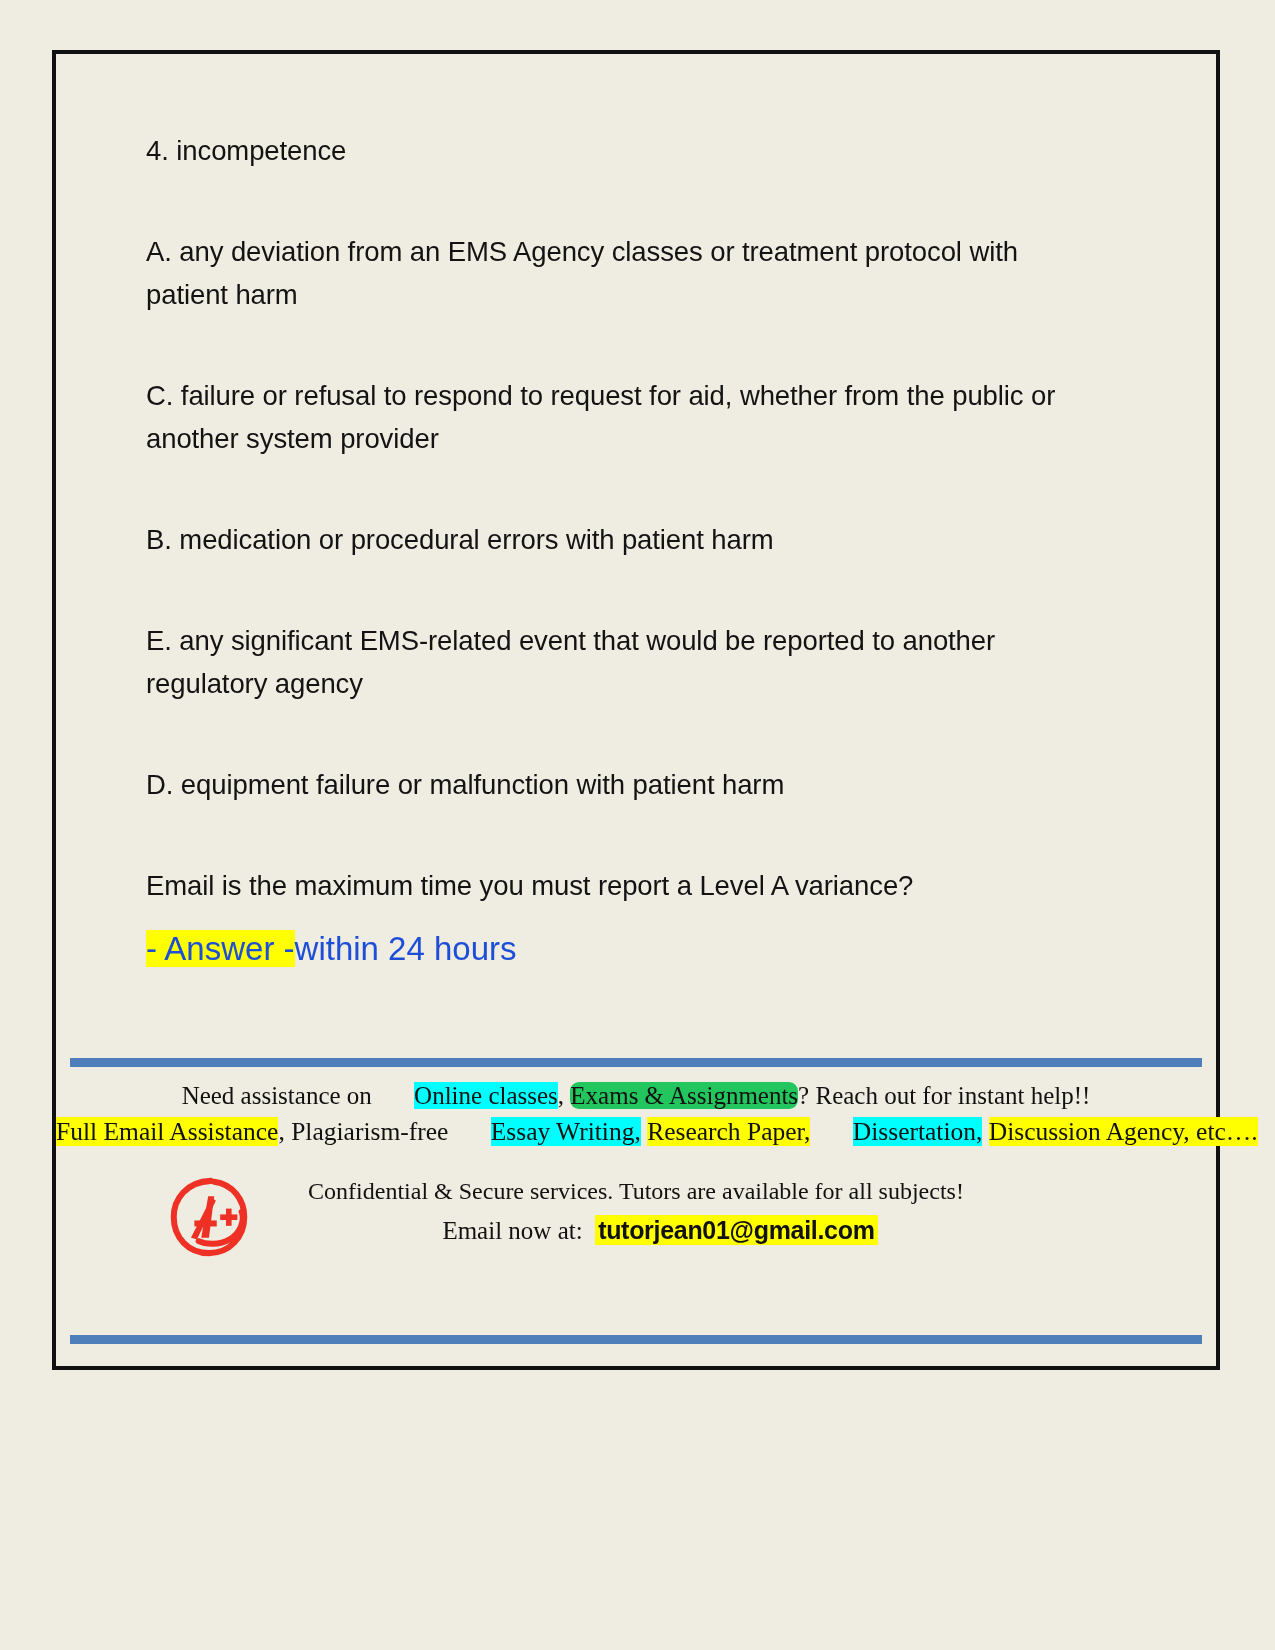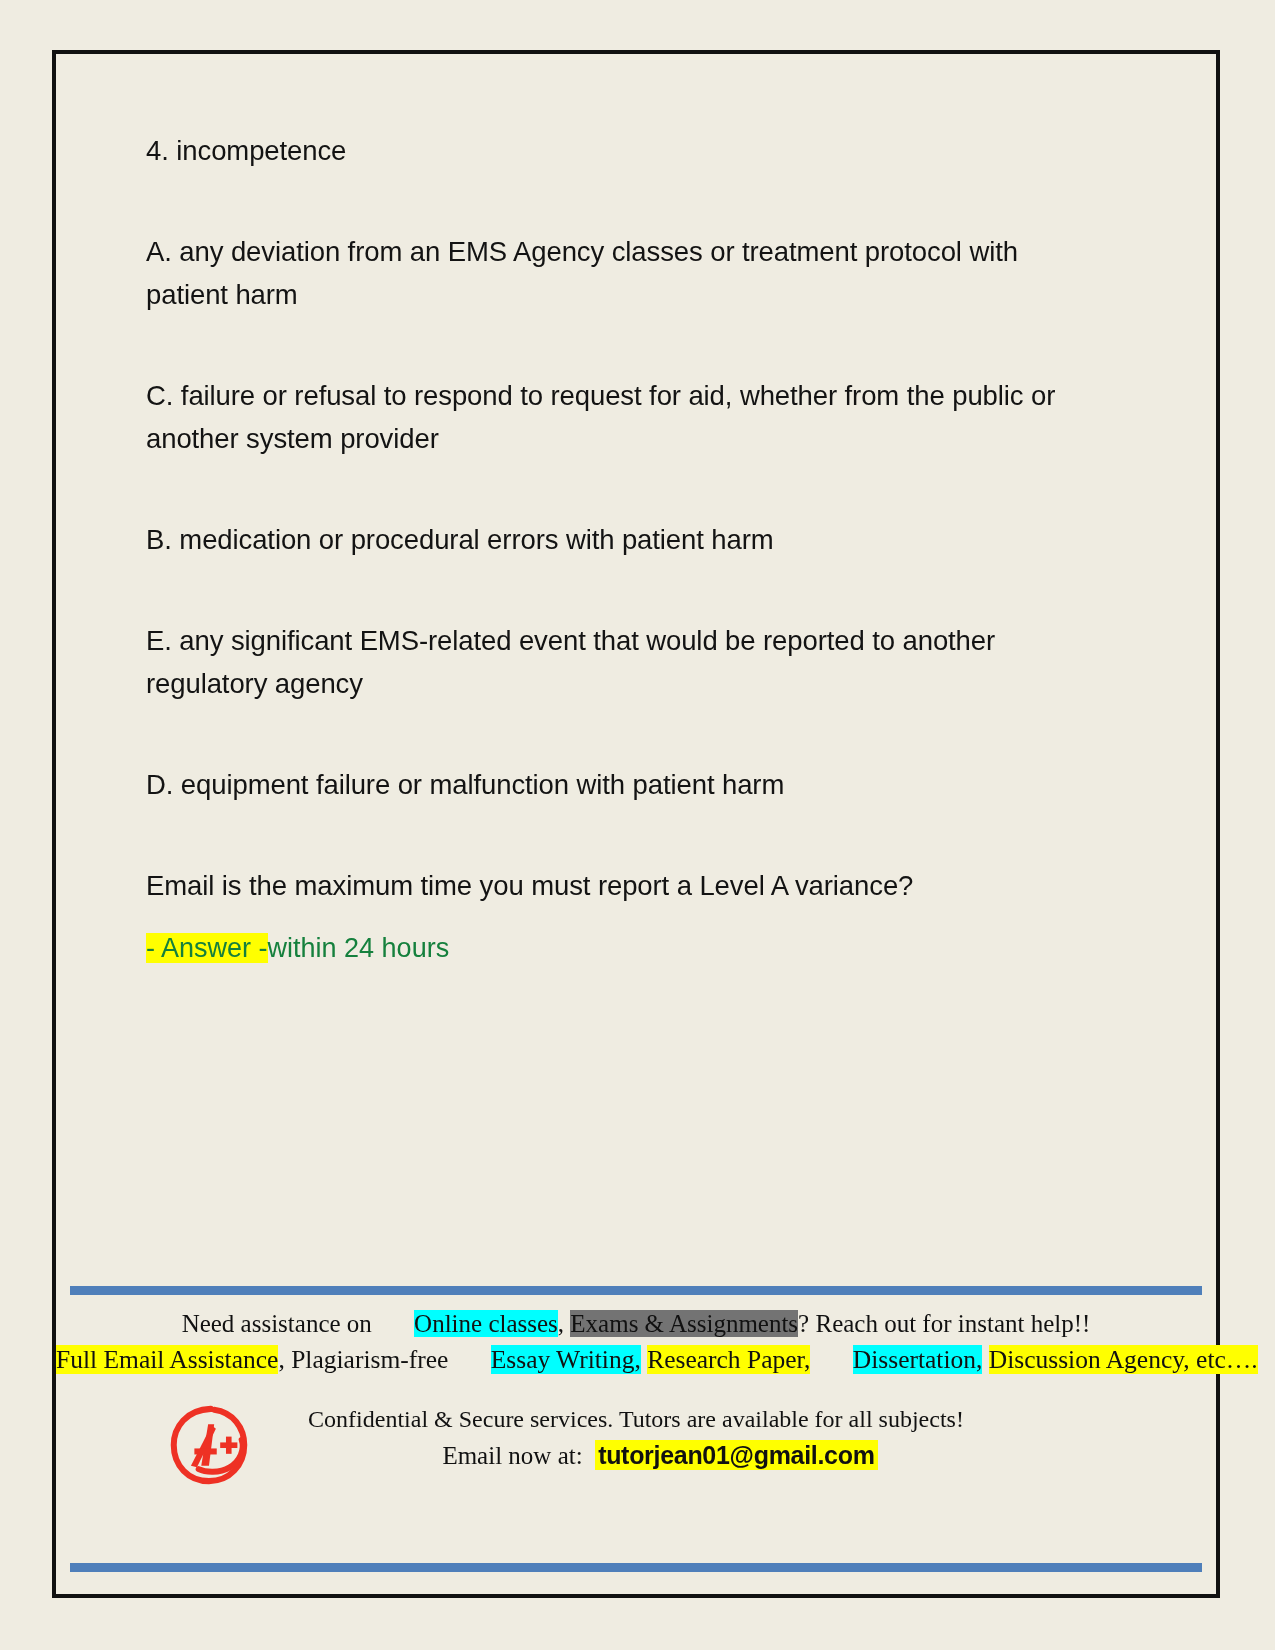--- a/index.html
+++ b/index.html
@@ -13,21 +13,21 @@
     background: #efece1;
     font-family: "Liberation Sans", sans-serif;
     overflow: hidden;
   }
 
   #page {
     position: absolute;
     left: 52px;
     top: 50px;
     width: 1168px;
-    height: 1548px;
+    height: 1320px;
     border: 4px solid #111111;
     background: #efece1;
     box-sizing: border-box;
     padding-left: 30px;
   }
 
   .content {
     position: absolute;
     left: 90px;
     top: 75px;
@@ -39,28 +39,28 @@
     font-size: 27.5px;
     line-height: 43px;
     color: #131313;
     letter-spacing: -0.1px;
     margin: 0 0 58px 0;
   }
   .para.tight { margin-bottom: 0; }
 
   .answer-line {
     font-family: "Liberation Sans", sans-serif;
-    font-size: 27px;
+    font-size: 33px;
     line-height: 43px;
-    color: #15803d;
+    color: #1d4ed8;
     margin: 20px 0 0 0;
   }
   .hl-yellow { background: #ffff00; }
   .hl-cyan   { background: #00ffff; margin-left: 36px; }
-  .hl-green  { background: #737373; }
+  .hl-green  { background: #22c55e; border-radius: 9px; }
 
   
   #footer {
     position: absolute;
     left: 0;
     right: 0;
     bottom: 0;
     height: 308px;
   }
   .rule {
@@ -103,21 +103,21 @@
     top: 2px;
     width: 86px;
     height: 86px;
   }
   .f-line-3 {
     font-size: 24px;
     line-height: 39px;
   }
   .f-line-4 {
     font-size: 25px;
-    line-height: 32px;
+    line-height: 39px;
     margin-left: 48px;
   }
   .email {
     font-family: "Liberation Sans", sans-serif;
     font-weight: bold;
     font-size: 25px;
     letter-spacing: -0.3px;
     padding: 1px 3px;
   }
 </style>

